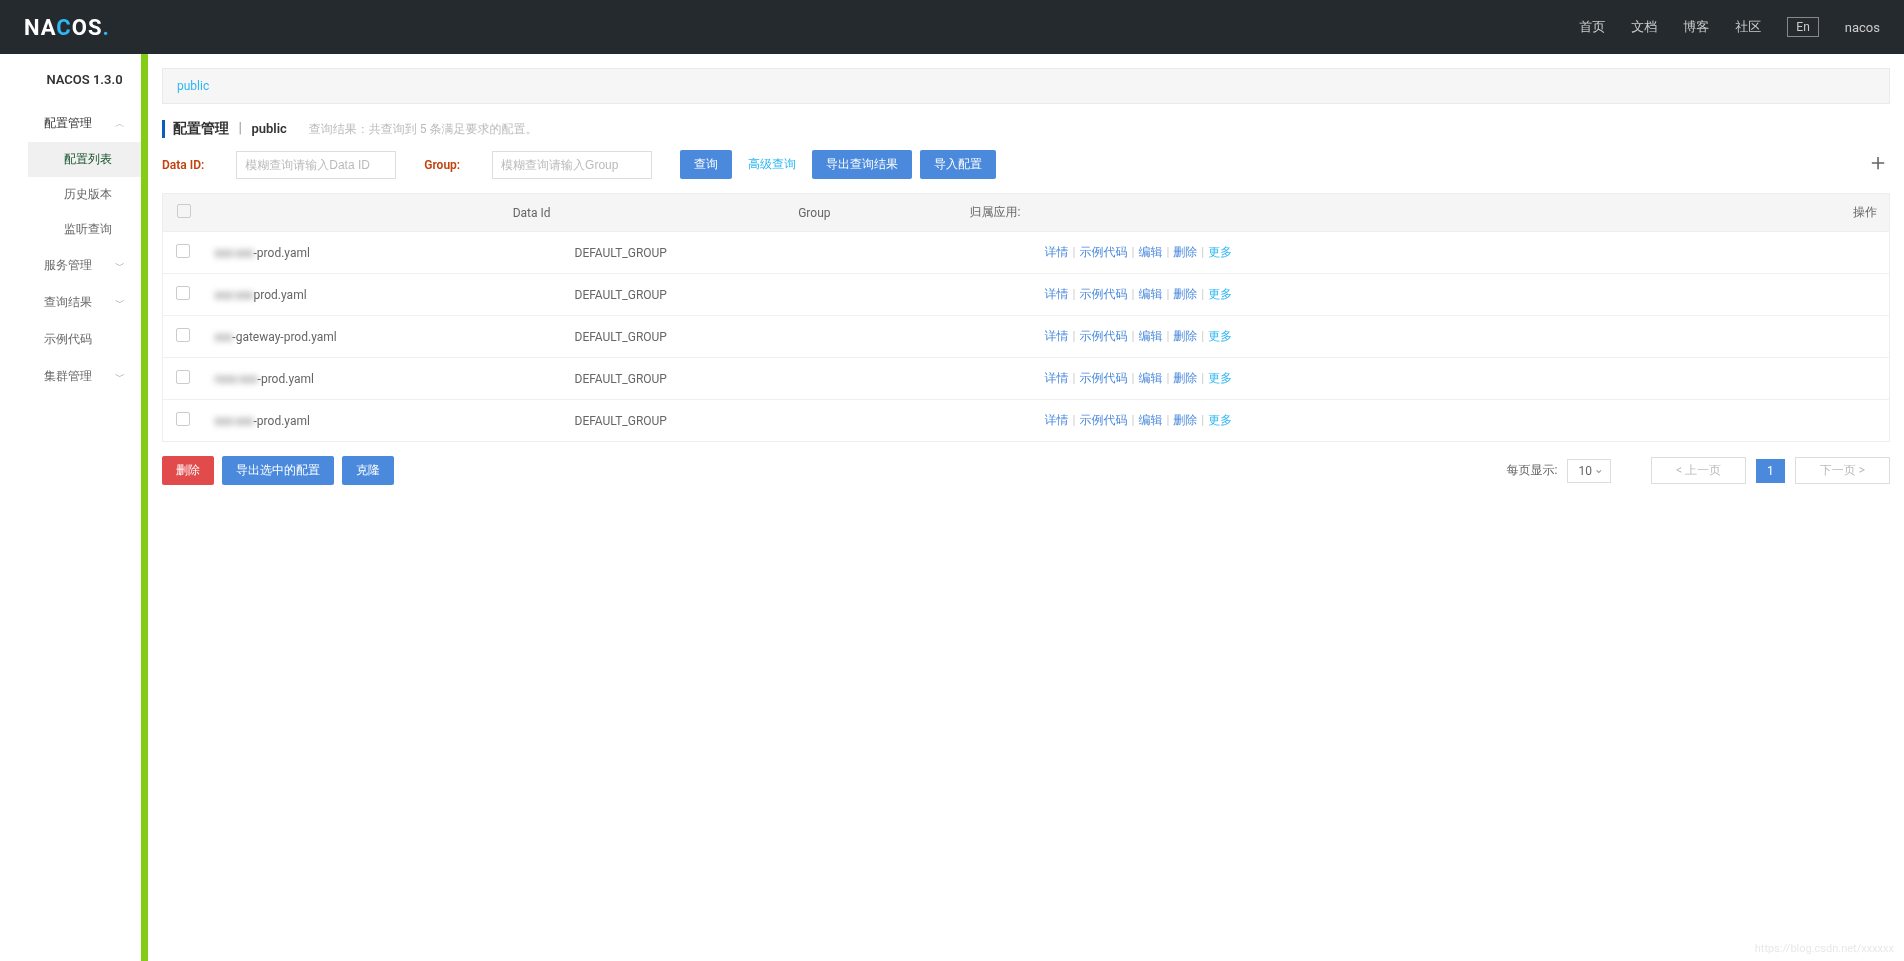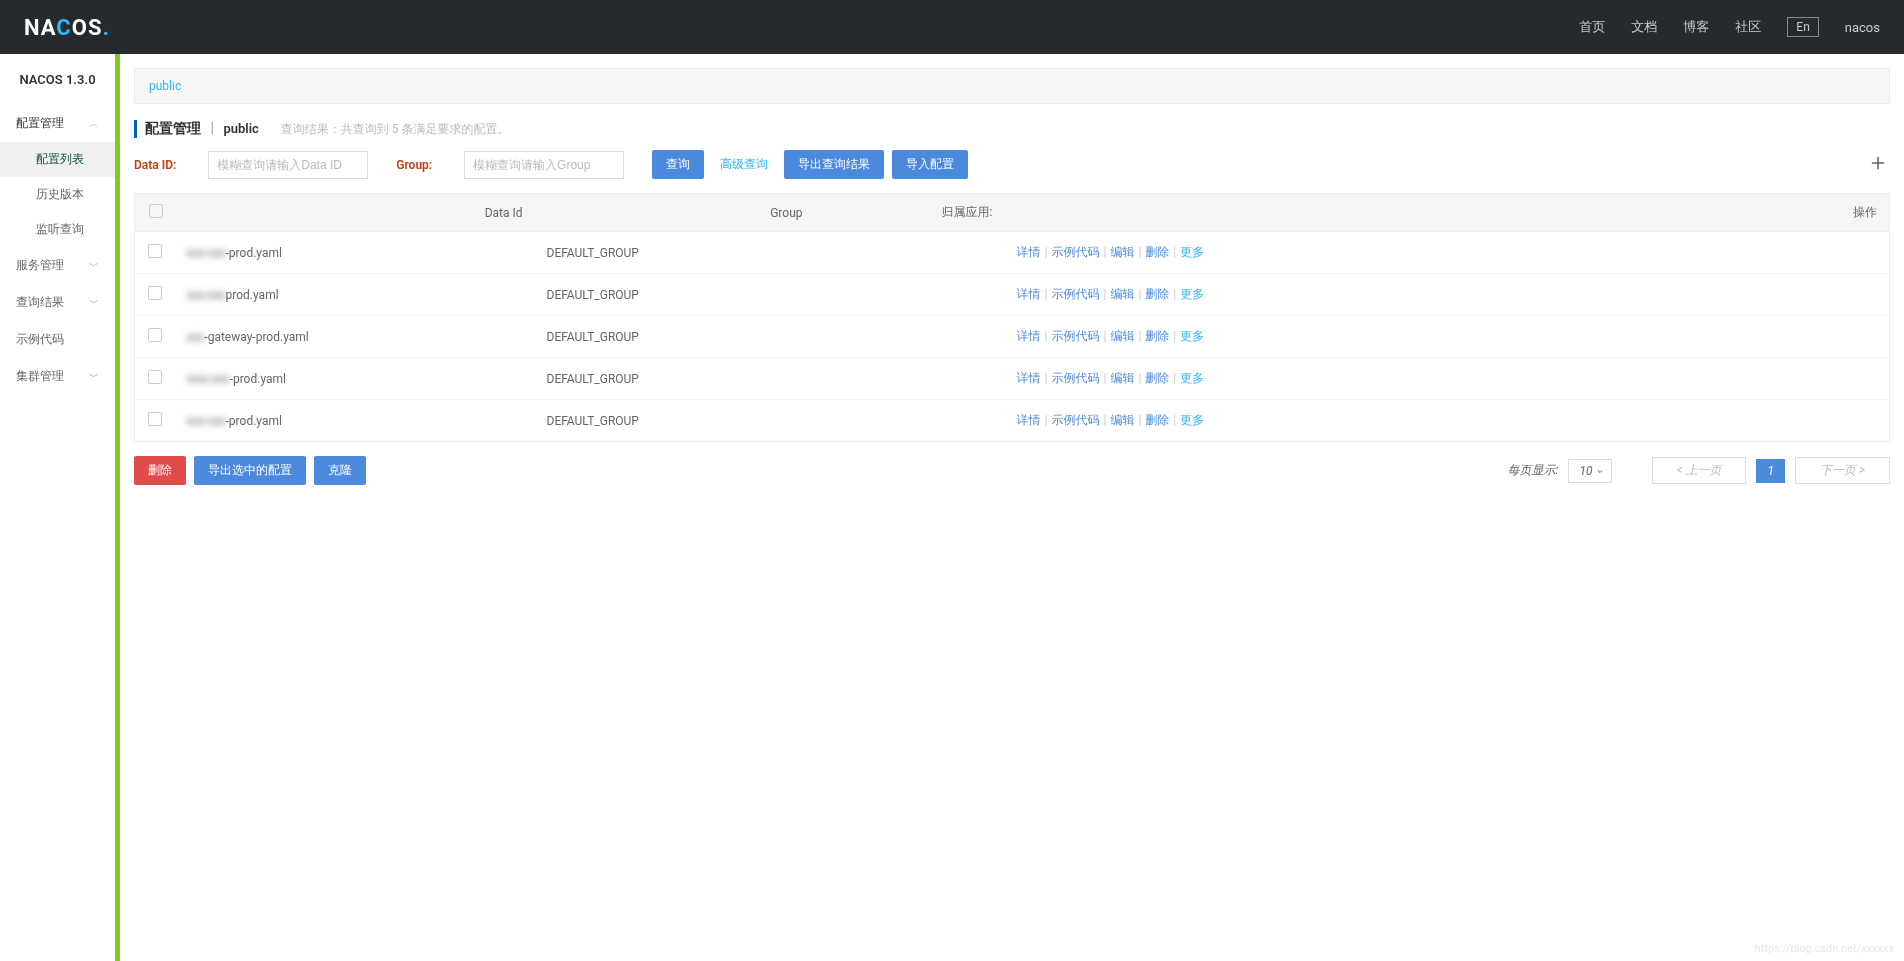--- a/index.html
+++ b/index.html
@@ -8,21 +8,21 @@
 .logo { font-size: 22px; font-weight: 700; letter-spacing: 1px; }
 .logo-n { color: #fff; }
 .logo-a { color: #fff; }
 .logo-c { color: #2db7f5; }
 .logo-os { color: #fff; }
 .logo-dot { color: #2db7f5; }
 .header-right { display: flex; align-items: center; gap: 26px; }
 .header-link { color: #ccc; font-size: 13px; text-decoration: none; cursor: pointer; }
 .lang-box { border: 1px solid #888; color: #ccc; padding: 2px 8px; font-size: 12px; cursor: pointer; }
 .container { display: flex; }
-.sidebar { width: 120px; background: #fff; border-right: 5px solid #84cc16; min-height: calc(100vh - 54px); }
+.sidebar { width: 120px; background: #fff; border-right: 7px solid #84cc16; min-height: calc(100vh - 54px); margin-left: 28px; }
 .sidebar-title { font-size: 13px; font-weight: 600; text-align: center; padding: 18px 0; color: #333; }
 .menu-item { display: flex; align-items: center; justify-content: space-between; padding: 10px 16px; font-size: 12px; color: #666; cursor: pointer; }
 .menu-item.expanded { color: #333; }
 .sub-item { padding: 9px 16px 9px 36px; font-size: 12px; color: #666; cursor: pointer; }
 .sub-item.active { background: #f0f0f0; color: #14532d; }
 .chevron { font-size: 10px; color: #999; }
 .main { flex: 1; padding: 0; }
 .namespace-bar { background: #f6f6f6; border: 1px solid #eaeaea; margin: 14px 14px 0 14px; padding: 10px 14px; }
 .namespace-link { color: #2db7f5; font-size: 12px; cursor: pointer; }
 .page-header { display: flex; align-items: center; padding: 16px 26px 12px 14px; gap: 10px; }
@@ -46,21 +46,21 @@
 .col-dataid { width: 360px; }
 .col-group { width: 280px; }
 .col-app { width: 190px; }
 .action-link { color: #4a89dc; cursor: pointer; }
 .action-sep { color: #ccc; margin: 0 4px; }
 .action-more { color: #2db7f5; cursor: pointer; }
 .blur-prefix { filter: blur(3px); display: inline-block; }
 .footer-row { display: flex; align-items: center; justify-content: space-between; padding: 14px; }
 .footer-left { display: flex; gap: 8px; }
 .btn-danger { background: #e14b4b; color: #fff; }
-.footer-right { display: flex; align-items: center; gap: 10px; font-size: 12px; color: #666; font-style: italic; }
+.footer-right { display: flex; align-items: center; gap: 10px; font-size: 12px; color: #666; }
 .page-size-select { border: 1px solid #ddd; padding: 4px 18px 4px 10px; font-size: 12px; position: relative; cursor: pointer; }
 .page-size-select::after { content: "⌄"; position: absolute; right: 6px; top: 2px; color: #999; }
 .pager-btn { border: 1px solid #ddd; background: #fff; color: #bbb; padding: 4px 24px; font-size: 12px; cursor: pointer; }
 .pager-num { border: 1px solid #4a89dc; background: #4a89dc; color: #fff; padding: 4px 10px; font-size: 12px; cursor: pointer; }
 .watermark { position: fixed; right: 10px; bottom: 6px; font-size: 11px; color: #e8e8e8; }
 </style>
 </head>
 <body>
 
 <div class="header">

